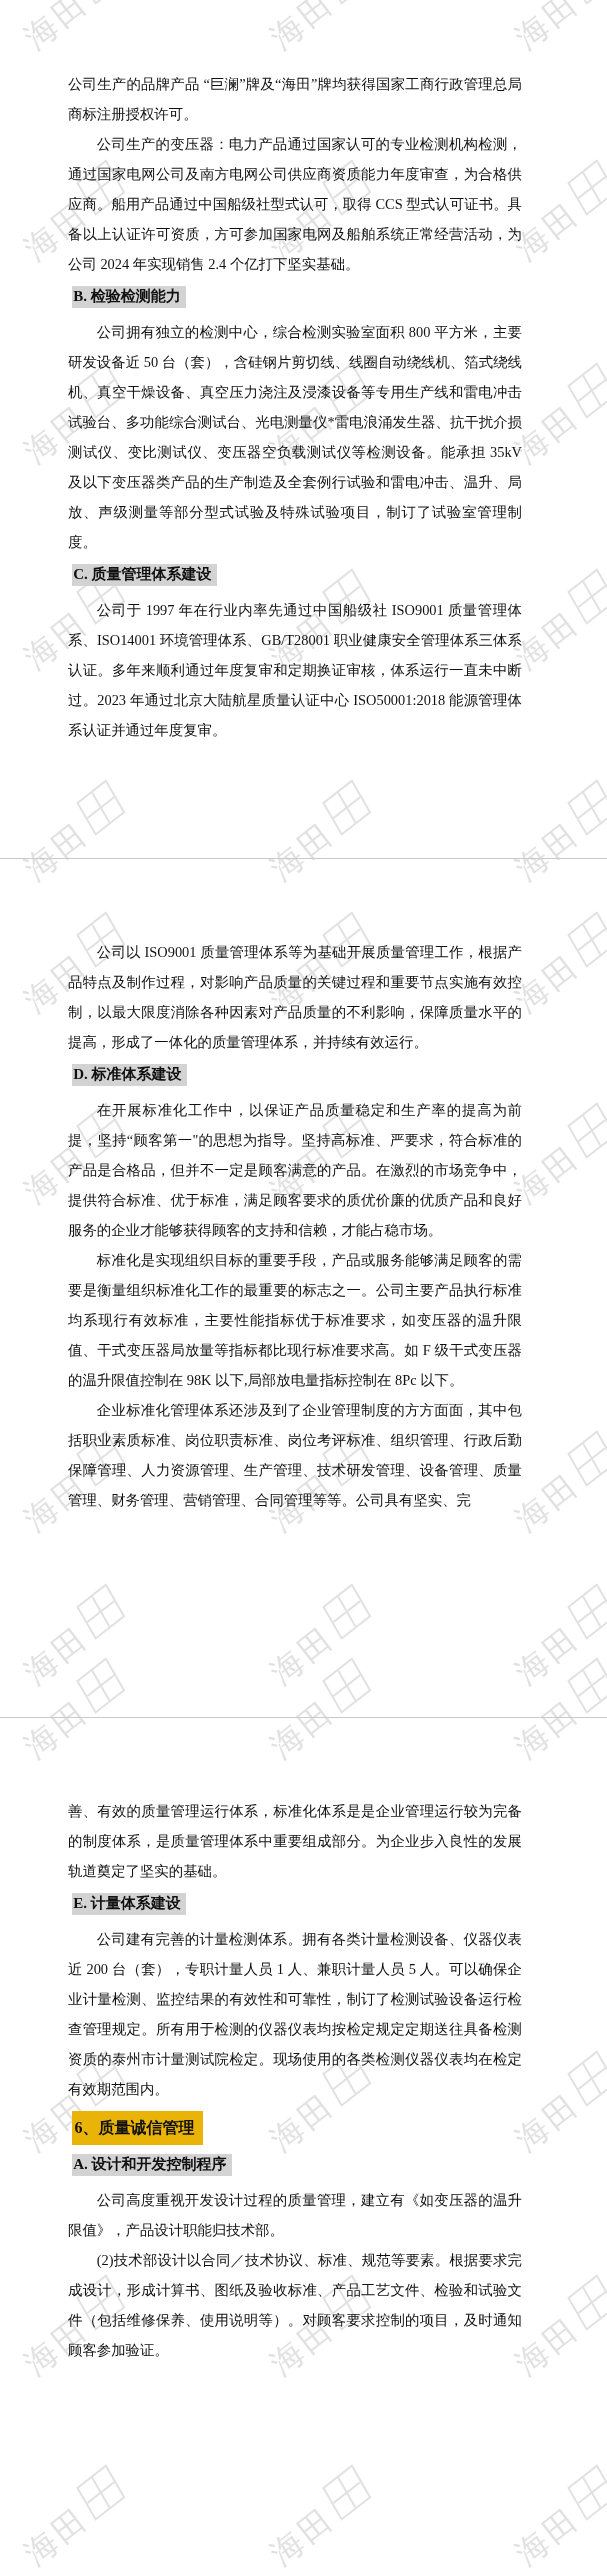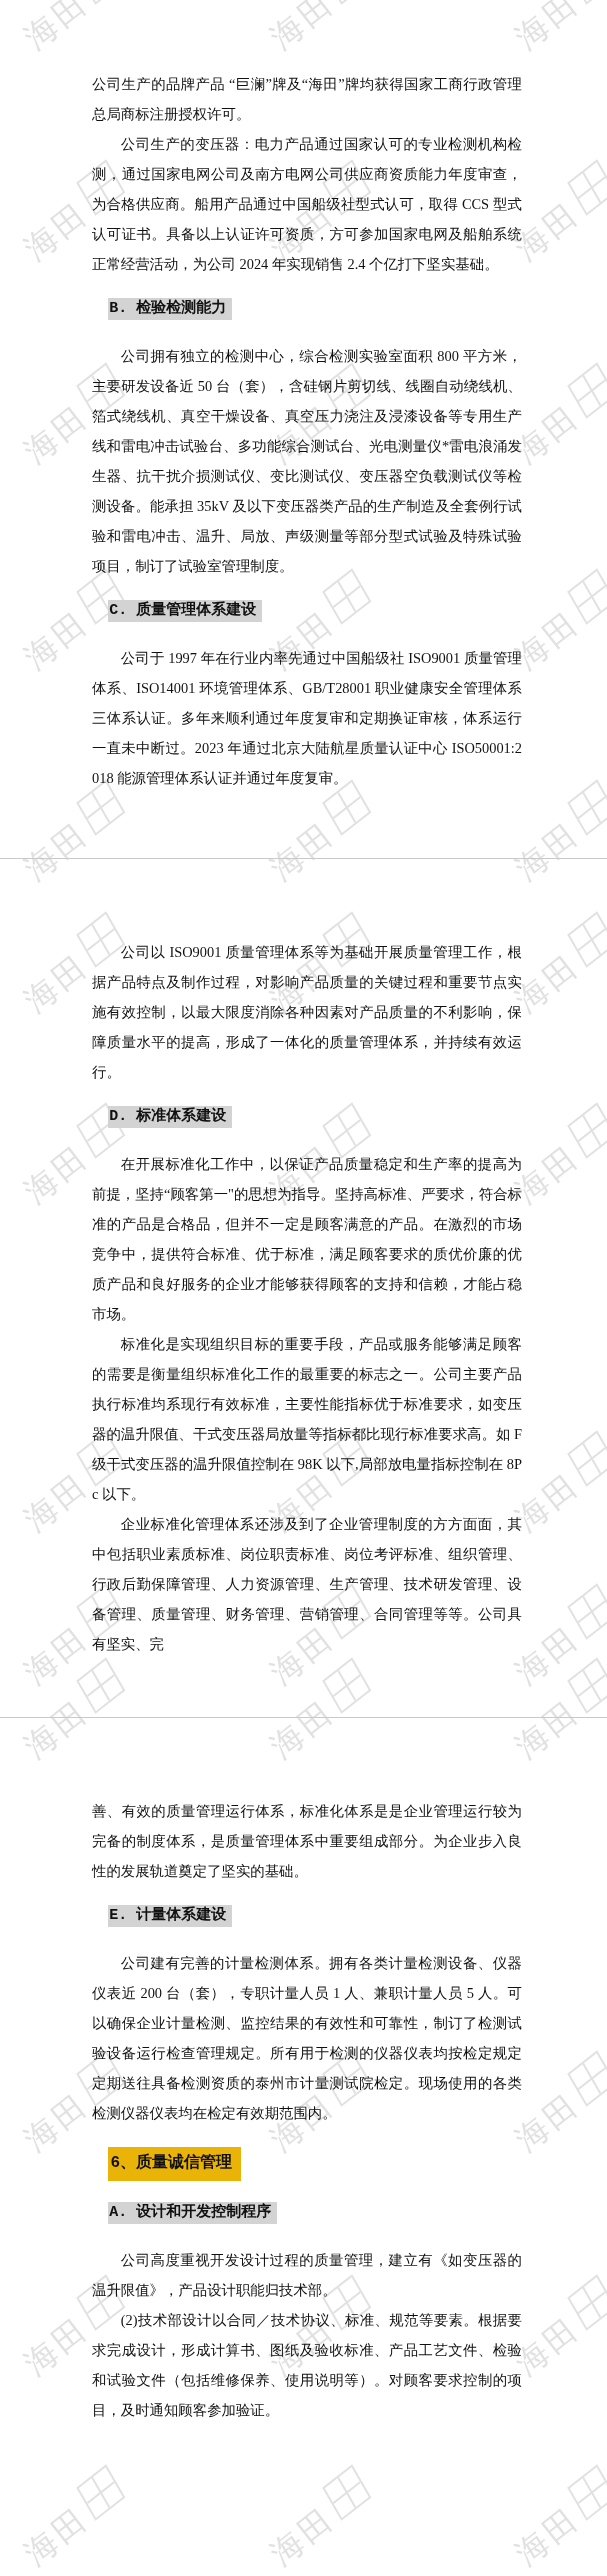--- a/index.html
+++ b/index.html
@@ -36,21 +36,21 @@
   .wm-grid::before{
     content:"";position:absolute;top:0;bottom:0;left:50%;width:2.5px;margin-left:-1.2px;background:#e1e1e1;
   }
   .wm-grid::after{
     content:"";position:absolute;left:0;right:0;top:50%;height:2.5px;margin-top:-1.2px;background:#e1e1e1;
   }
   
   .page{
     position:relative;z-index:1;
     box-sizing:border-box;
-    padding-left:92px;padding-right:86px;
+    padding-left:68px;padding-right:86px;
     background:transparent;
   }
   #page-1{height:858px;padding-top:69px;}
   #page-2{height:859px;padding-top:79px;}
   #page-3{height:859px;padding-top:79px;}
   .pbreak{
     position:absolute;left:0;width:608px;height:0;
     border-top:0.6px solid #c9c9c9;
     z-index:2;
   }
@@ -59,21 +59,21 @@
   
   .para{
     margin:0;
     font-size:14.4px;
     line-height:30px;
     text-align:justify;
     text-justify:inter-ideograph;
     word-break:break-all;
   }
   .indent{text-indent:2em;}
-  .hline{margin:16px;line-height:30px;font-family:Liberation Mono, monospace;}
+  .hline{margin:4px;line-height:30px;}
   .hl{
     display:inline-block;
     background:#d3d3d3;
     font-weight:bold;
     font-size:15px;
     line-height:19.6px;
     padding:1.2px 5.5px 1.2px 1.2px;
   }
   .hl-cyan{
     display:inline-block;

